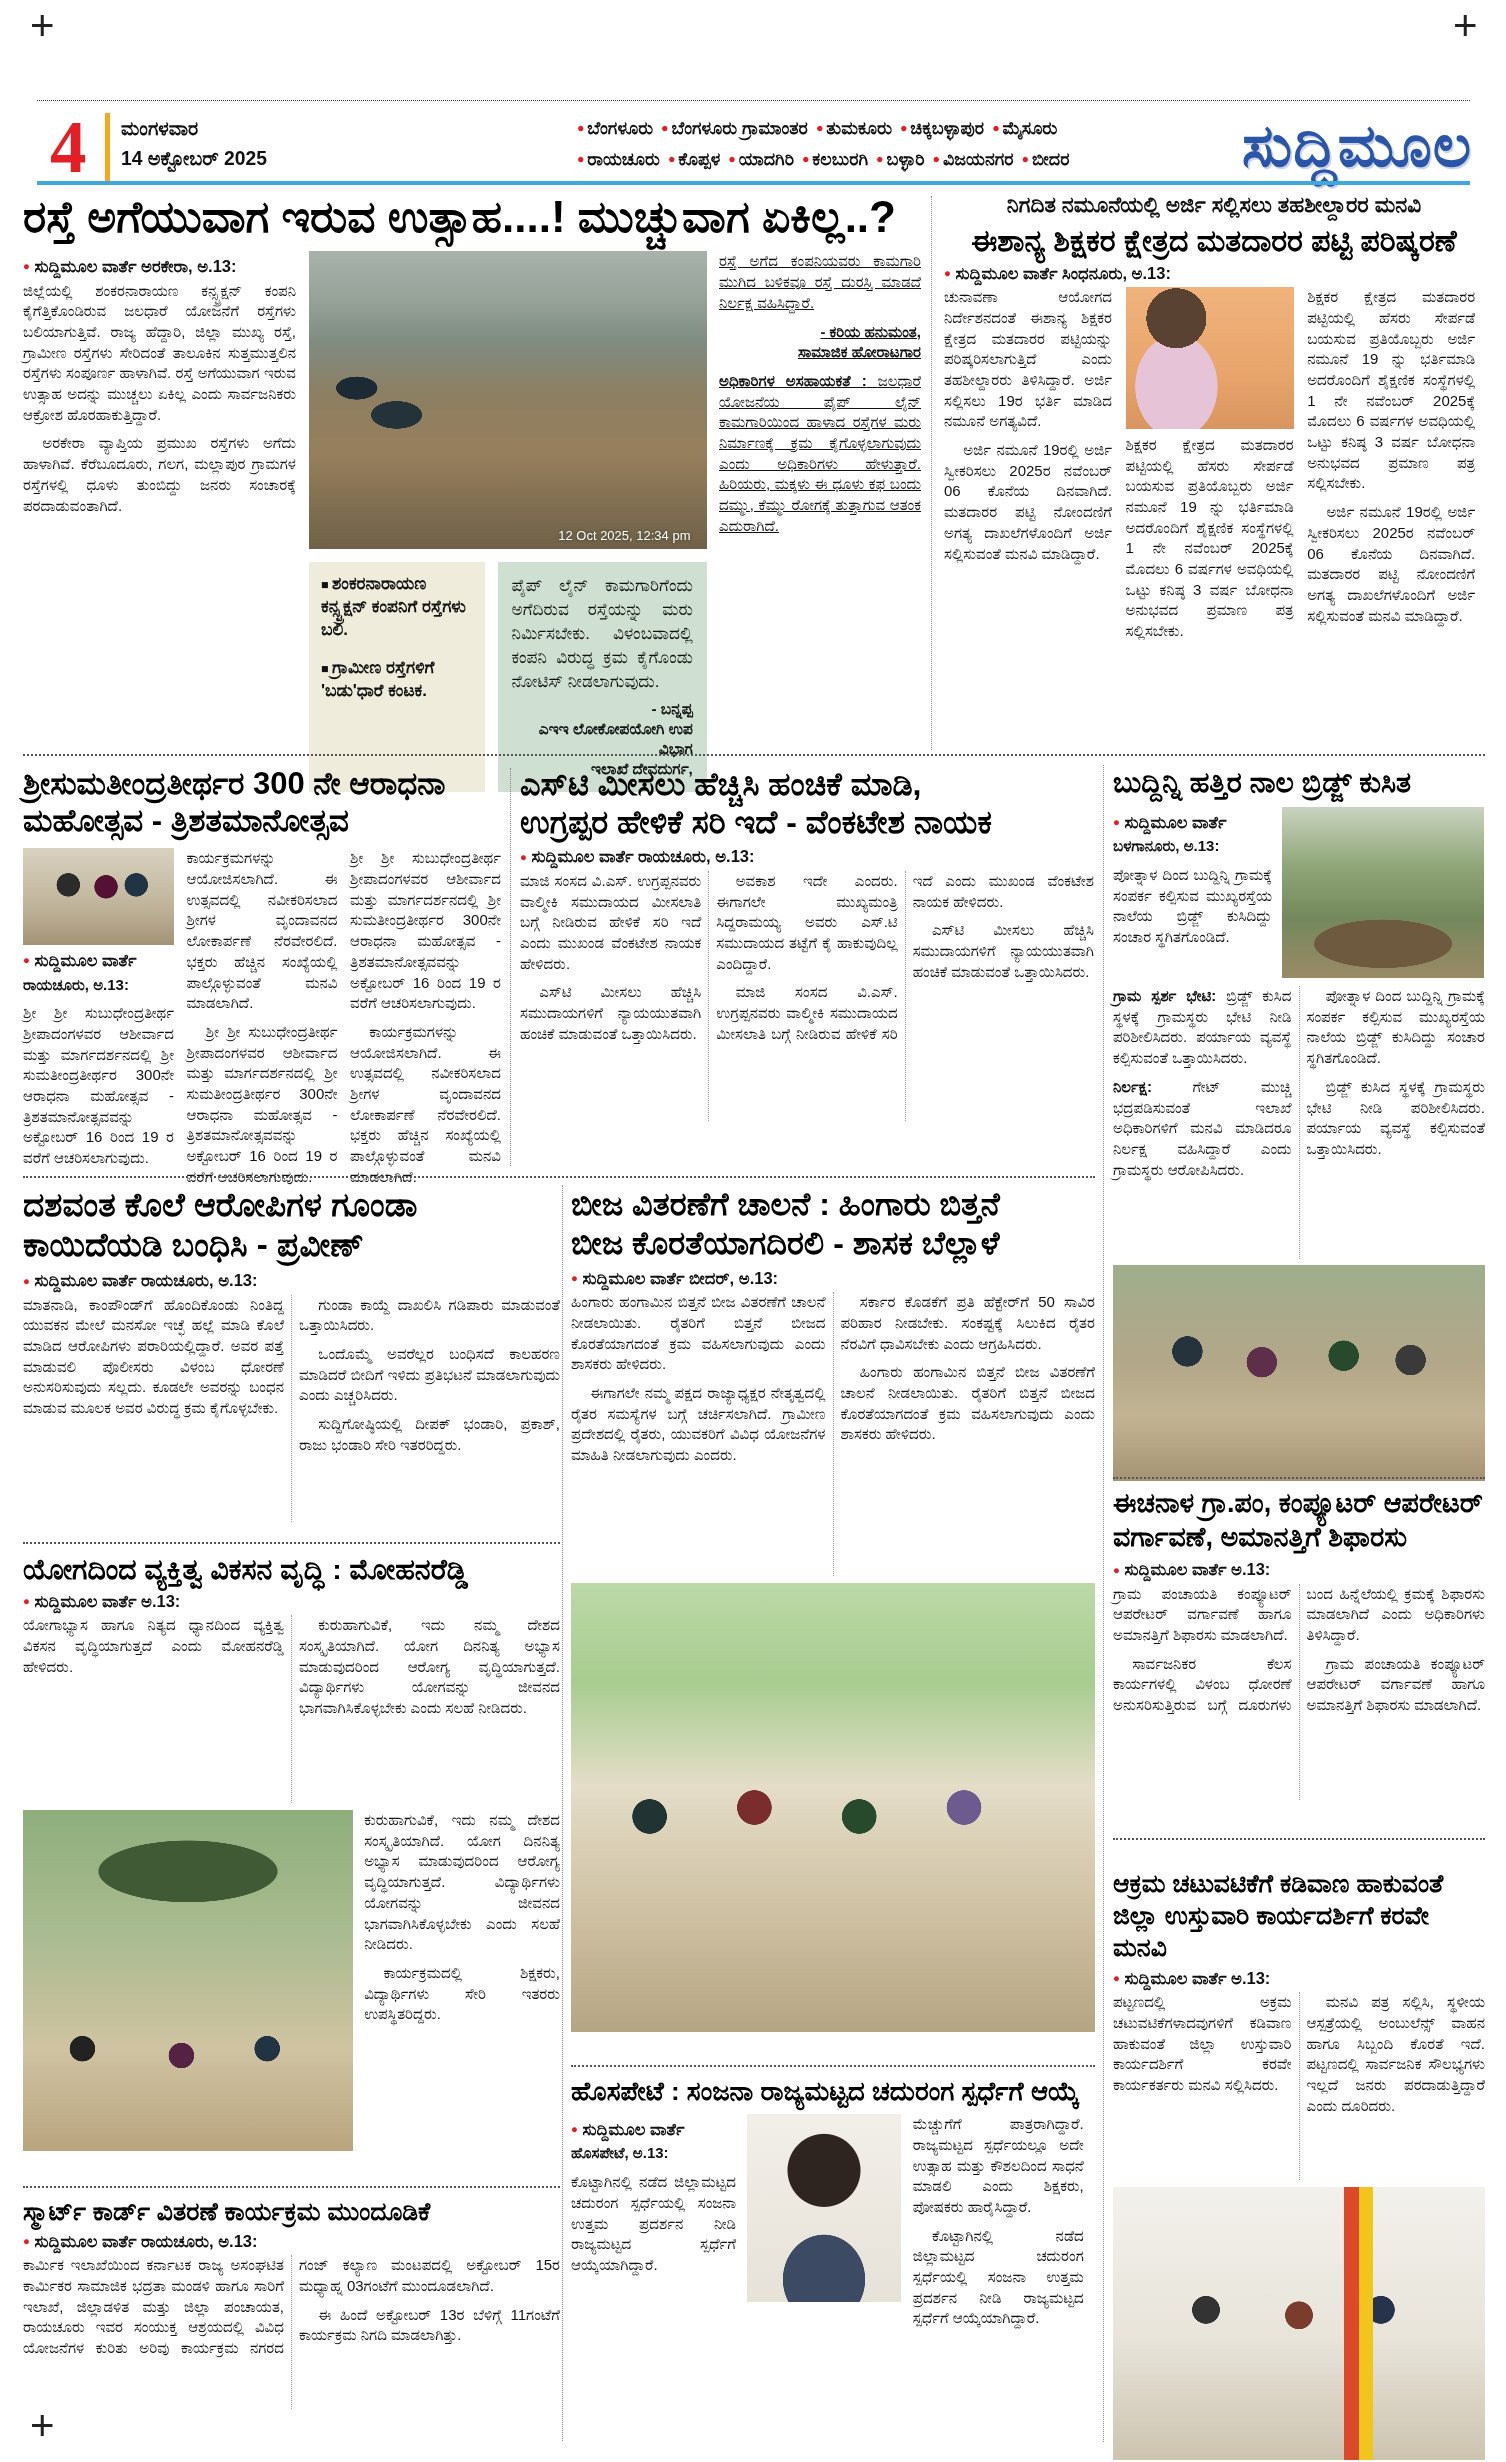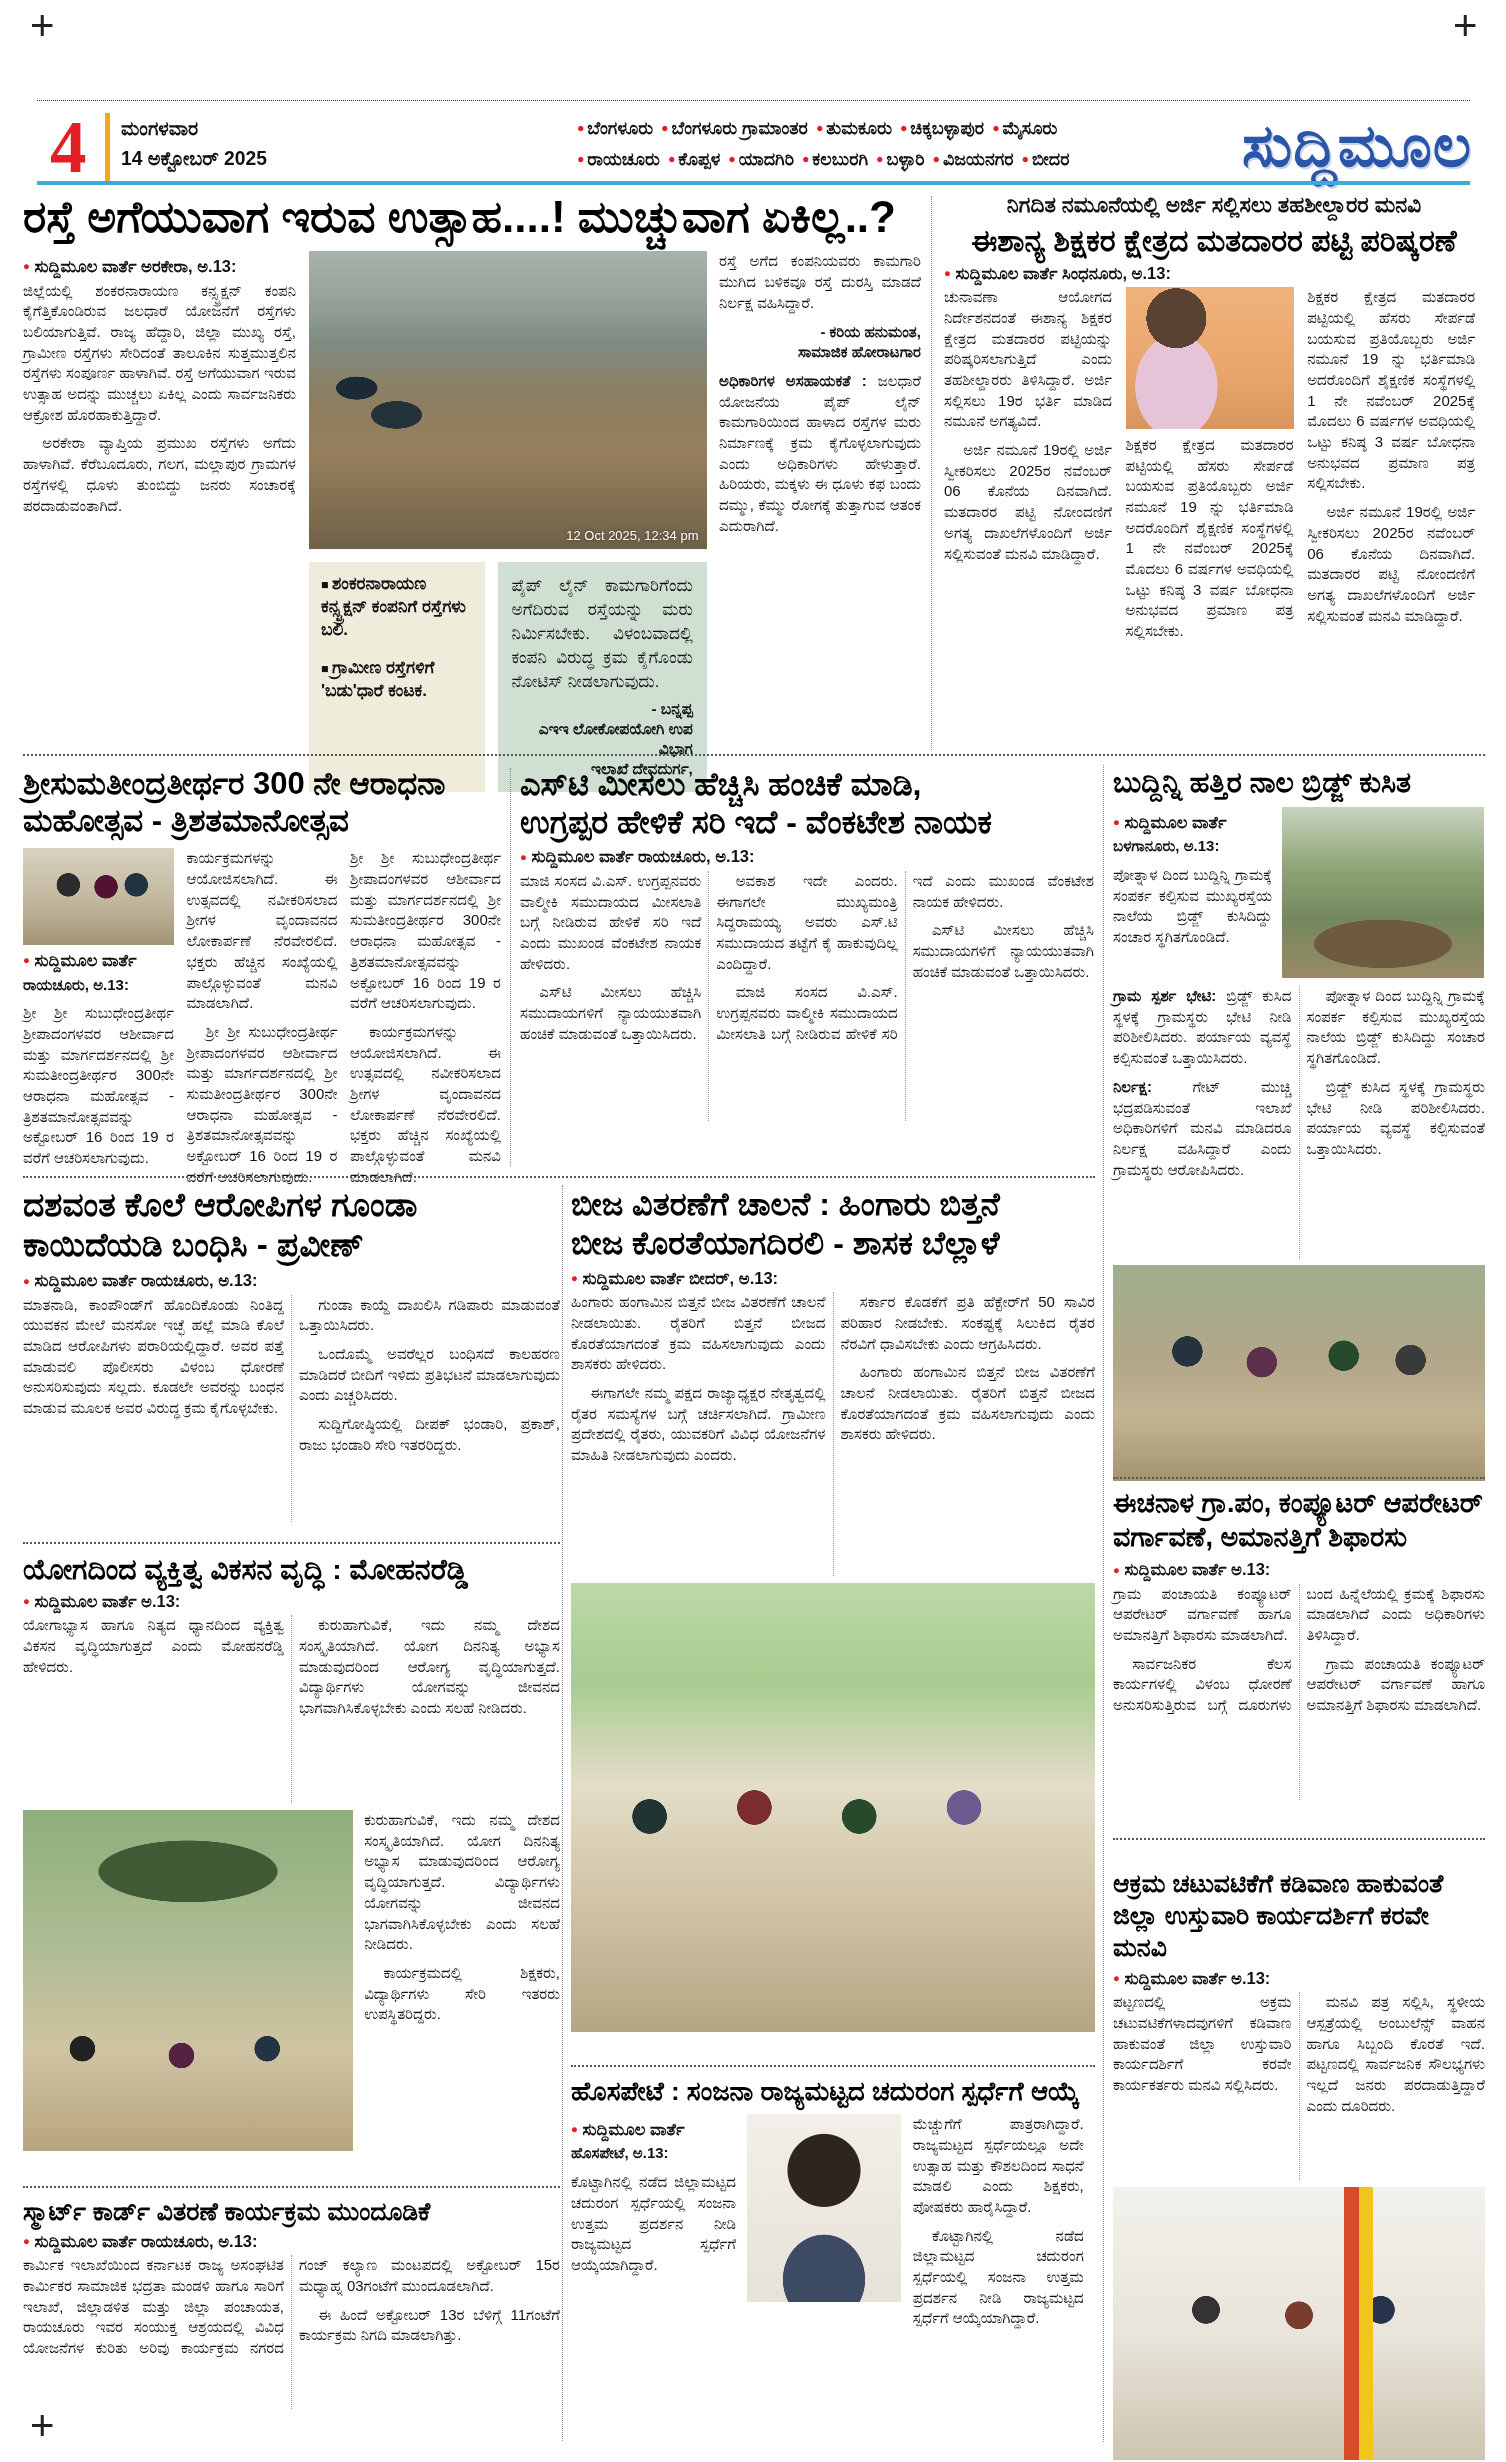--- a/index.html
+++ b/index.html
@@ -49,21 +49,21 @@
   .bulletbox .bi{margin-bottom:15px;}
   .bulletbox .bi::before{content:"■ ";font-size:12.5px;}
   .quotebox{background:#cfe0d2;padding:12.5px 13.6px;font-size:17px;line-height:1.4;text-align:justify;}
   .quotebox .attr{font-size:15.4px;margin-top:5.7px;line-height:1.3;}
   
   .photo{position:relative;overflow:hidden;background:#b9b2a4;}
   .ph-road{background:
      radial-gradient(ellipse 51px 28.4px at 12% 46%, #1c2a33 0 40%, transparent 41%),
      radial-gradient(ellipse 63px 34px at 22% 55%, #24323a 0 40%, transparent 41%),
      linear-gradient(180deg,#a7b3ab 0%,#97a399 16%,#7f8c82 30%,#8d7f63 48%,#967f5c 68%,#6f6148 100%);}
-  .ph-stamp{position:absolute;right:8px;bottom:6.8px;color:#fff;font-size:13px;text-shadow:0 0 3.4px #00000088;}
+  .ph-stamp{position:absolute;right:16px;bottom:6.8px;color:#fff;font-size:13px;text-shadow:0 0 3.4px #00000088;}
   .ph-official{background:
      radial-gradient(circle at 30% 22%, #5a4233 0 30px, transparent 30px),
      radial-gradient(ellipse 68px 85px at 30% 70%, #e7c3d8 0 60%, transparent 61%),
      linear-gradient(180deg,#f0b37c 0%,#e8a56c 60%,#d8955f 100%);}
   .ph-bridge{background:
      radial-gradient(ellipse 114px 40px at 50% 80%, #6e5b3f 0 60%, transparent 61%),
      linear-gradient(180deg,#c9d3c0 0%,#8fa577 35%,#74885d 65%,#9a8a66 100%);}
   .ph-crowd{background:
      radial-gradient(circle at 20% 40%, #27333c 0 15px, transparent 15.4px),
      radial-gradient(circle at 40% 45%, #5d2f4a 0 15px, transparent 15.4px),
@@ -150,21 +150,21 @@
           <div class="quotebox" style="width:196px;">
             <div>ಪೈಪ್ ಲೈನ್ ಕಾಮಗಾರಿಗೆಂದು ಅಗೆದಿರುವ ರಸ್ತೆಯನ್ನು ಮರು ನಿರ್ಮಿಸಬೇಕು. ವಿಳಂಬವಾದಲ್ಲಿ ಕಂಪನಿ ವಿರುದ್ಧ ಕ್ರಮ ಕೈಗೊಂಡು ನೋಟಿಸ್ ನೀಡಲಾಗುವುದು.</div>
             <div class="attr">
               <div>- ಬನ್ನಪ್ಪ</div>
               <div>ಎಇಇ ಲೋಕೋಪಯೋಗಿ ಉಪ ವಿಭಾಗ</div>
               <div>ಇಲಾಖೆ ದೇವದುರ್ಗ,</div>
             </div>
           </div>
         </div>
       </div>
-      <div style="width:193px;flex:1 1 auto;">
+      <div style="width:193px;flex:1 1 auto;text-decoration:underline;">
         <div class="body">
           <p class="noind">ರಸ್ತೆ ಅಗೆದ ಕಂಪನಿಯವರು ಕಾಮಗಾರಿ ಮುಗಿದ ಬಳಿಕವೂ ರಸ್ತೆ ದುರಸ್ತಿ ಮಾಡದೆ ನಿರ್ಲಕ್ಷ ವಹಿಸಿದ್ದಾರೆ.</p>
           <p class="noind attr" style="text-align:right;"><span>- ಕರಿಯ ಹನುಮಂತ,</span><br><span>ಸಾಮಾಜಿಕ ಹೋರಾಟಗಾರ</span></p>
           <p class="noind"><span class="subhead">ಅಧಿಕಾರಿಗಳ ಅಸಹಾಯಕತೆ :</span> <span>ಜಲಧಾರೆ ಯೋಜನೆಯ ಪೈಪ್ ಲೈನ್ ಕಾಮಗಾರಿಯಿಂದ ಹಾಳಾದ ರಸ್ತೆಗಳ ಮರು ನಿರ್ಮಾಣಕ್ಕೆ ಕ್ರಮ ಕೈಗೊಳ್ಳಲಾಗುವುದು ಎಂದು ಅಧಿಕಾರಿಗಳು ಹೇಳುತ್ತಾರೆ. ಹಿರಿಯರು, ಮಕ್ಕಳು ಈ ಧೂಳು ಕಫ ಬಂದು ದಮ್ಮು, ಕೆಮ್ಮು ರೋಗಕ್ಕೆ ತುತ್ತಾಗುವ ಆತಂಕ ಎದುರಾಗಿದೆ.</span></p>
         </div>
       </div>
     </div>
   </div>
 
   <div class="vdot" style="left:931px;top:196px;height:554px;"></div>

